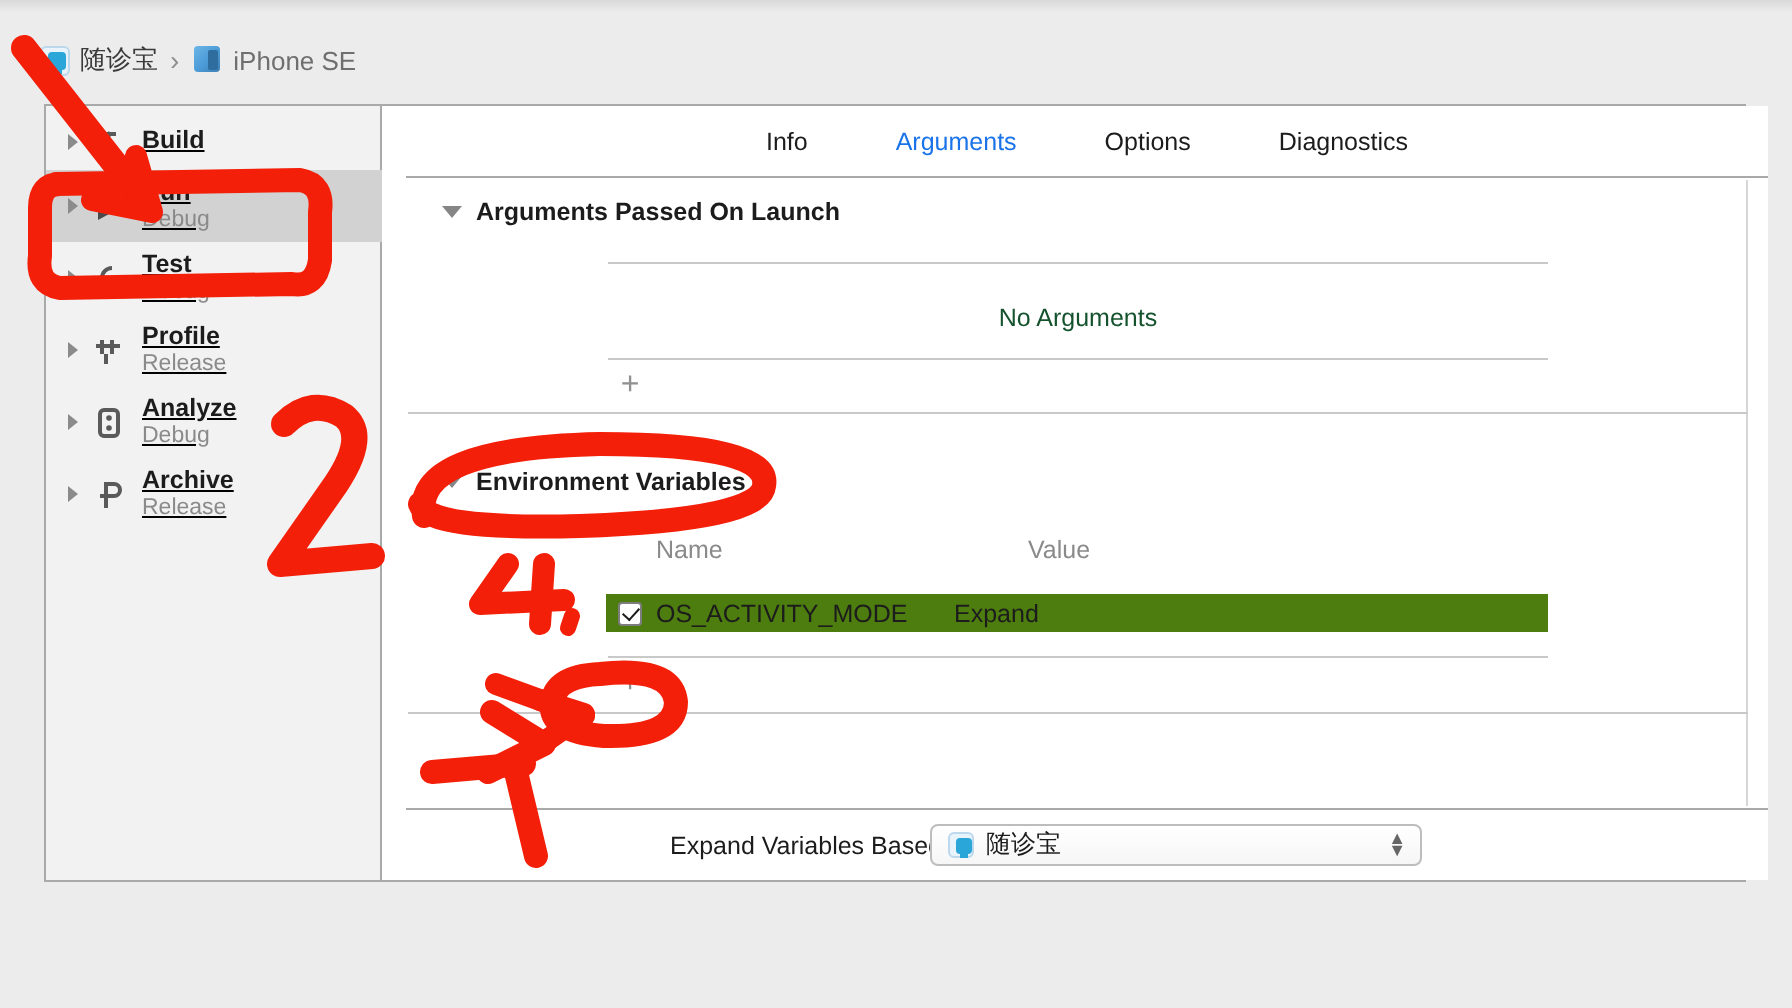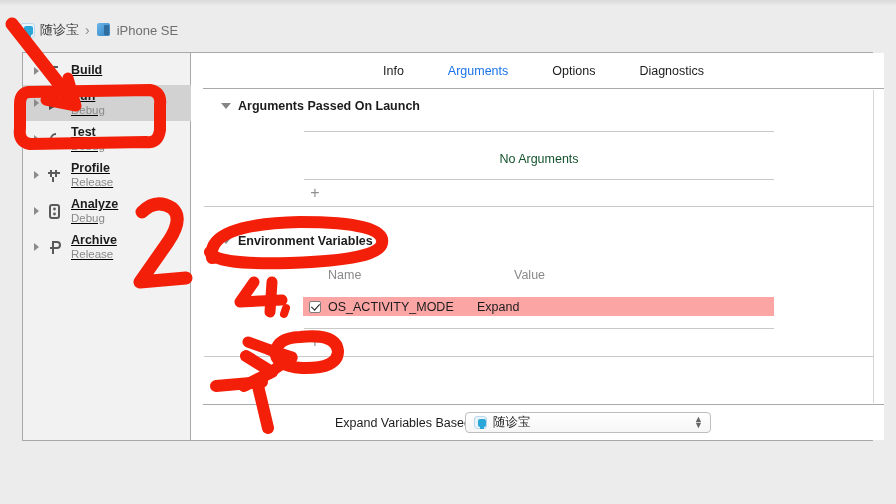--- a/index.html
+++ b/index.html
@@ -123,21 +123,21 @@
     position: absolute; width: 16px; height: 16px;
     font-size: 16px; line-height: 15px; color: #909090;
     text-align: center; cursor: default;
   }
 
   .col-head {
     position: absolute; font-size: 12.5px; color: #8a8a8a;
   }
   .env-row {
     position: absolute; height: 19px; display: flex; align-items: center;
-    background: #fca5a5;
+    background: #4d7c0f;
   }
   .cbx {
     width: 12px; height: 12px; border: 1px solid #7d7d7d; border-radius: 2px;
     background: #fff; position: relative; flex: 0 0 auto;
   }
   .cbx.checked::after {
     content: ""; position: absolute; left: 3px; top: 0px;
     width: 4px; height: 7px; border: solid #1b1b1b;
     border-width: 0 1.6px 1.6px 0; transform: rotate(42deg);
   }

